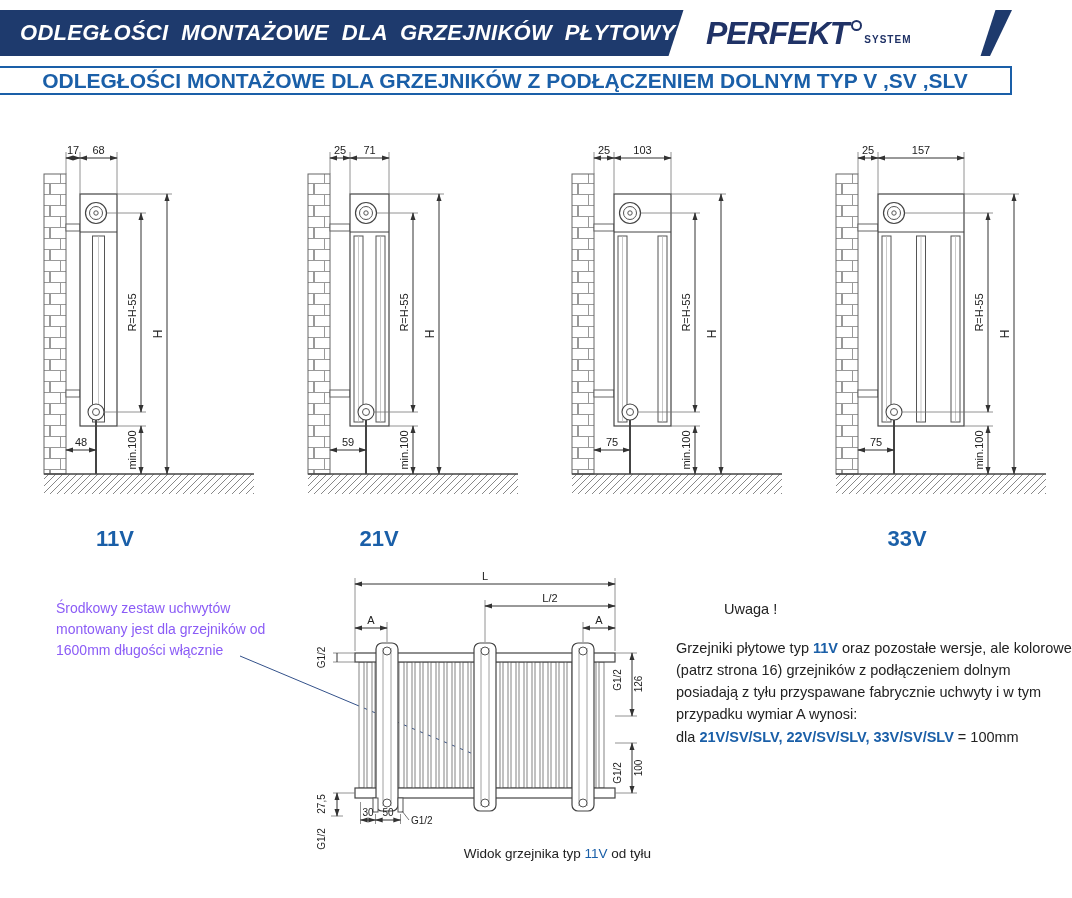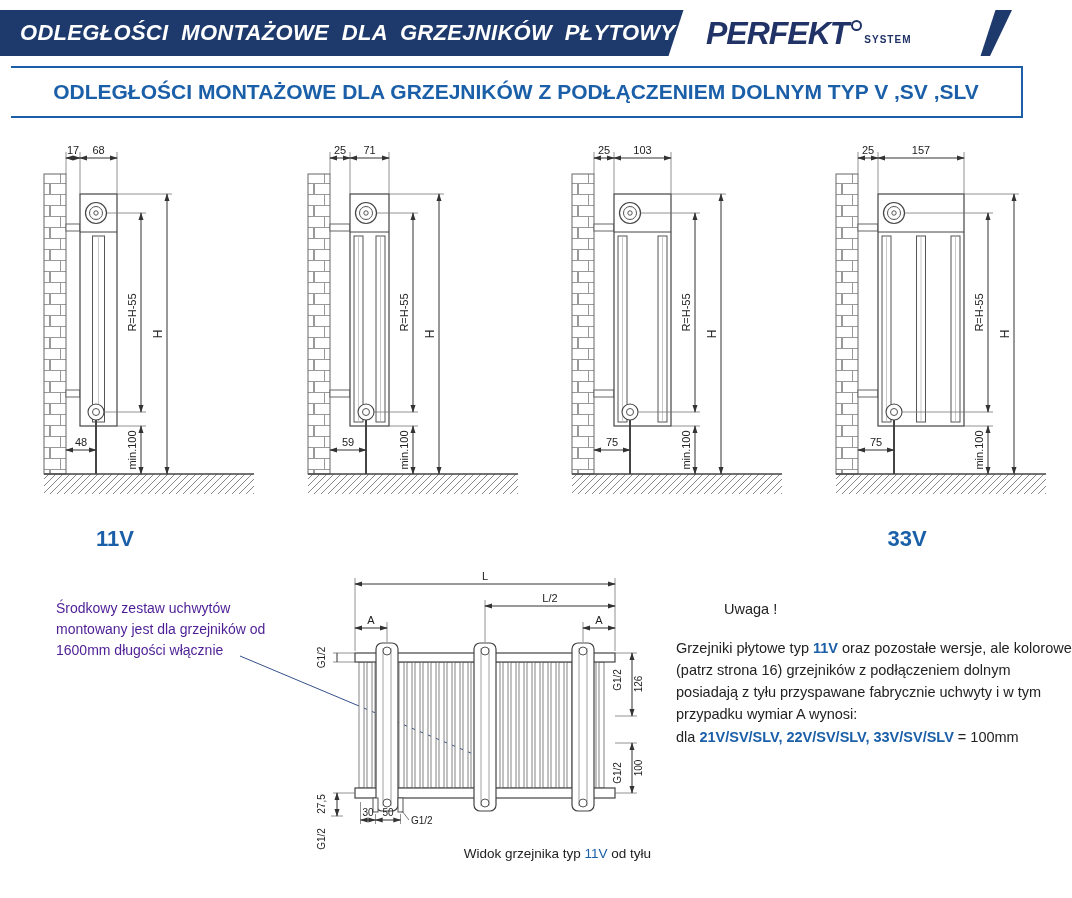--- a/index.html
+++ b/index.html
@@ -30,40 +30,40 @@
   .logo-inner {
     transform:skewX(18deg); height:100%;
     display:flex; align-items:center; padding-left:30px;
   }
   .logo-main { color:#203266; font-size:32px; font-weight:bold; font-style:italic; letter-spacing:-1px; }
   .logo-mark { width:11px; height:11px; border:2px solid #203266; border-radius:50%; margin-left:3px; margin-top:-16px; flex:0 0 auto; }
   .logo-sub  { color:#203266; font-size:10px; font-weight:bold; letter-spacing:1px; margin-left:2px; margin-top:12px; }
 
   
   .banner2 {
-    position:absolute; left:11px; top:66px; width:1012px; height:52px;
+    position:absolute; left:0; top:66px; width:1012px; height:29px;
     border-top:2px solid #1a5fa8; border-bottom:2px solid #1a5fa8; border-right:2px solid #1a5fa8;
     display:flex; align-items:center; justify-content:center;
   }
   .banner2-title { color:#1a5fa8; font-size:21px; font-weight:bold; }
 
   
   .diagrams { position:absolute; left:10px; top:128px; width:1056px; display:flex; }
   .dcell { width:264px; }
   .dlabel {
     width:210px; text-align:center; margin-top:2px;
     color:#1a5fa8; font-size:22px; font-weight:bold;
   }
 
   
   .bottom { position:absolute; left:0; top:556px; width:1072px; height:342px; }
   .leader { position:absolute; left:0; top:0; pointer-events:none; }
   .left-note {
     position:absolute; left:56px; top:42px; width:222px;
-    font-size:14px; line-height:1.5; color:#4c1d95;
+    font-size:14px; line-height:1.5; color:#8b5cf6;
   }
   .rear-svg { position:absolute; left:285px; top:2px; }
   .caption {
     position:absolute; left:285px; top:290px; width:366px;
     text-align:right; font-size:13.5px; color:#222;
   }
   .hl2 { color:#1a5fa8; }
   .right-note {
     position:absolute; left:676px; top:42px; width:396px;
     font-size:14.5px; line-height:1.52; color:#222;
@@ -191,20 +191,21 @@
           <line x1="115" y1="298" x2="144" y2="298" stroke="#777" stroke-width="0.8"></line>
           <line x1="139" y1="298" x2="139" y2="346" stroke="#333" stroke-width="1" marker-start="url(#ar2)" marker-end="url(#ar2)"></line>
           <text x="134" y="322" fill="#222" font-size="11" text-anchor="middle" transform="rotate(-90 134 322)">min.100</text>
           <line x1="115" y1="66" x2="170" y2="66" stroke="#777" stroke-width="0.8"></line>
           <line x1="165" y1="66" x2="165" y2="346" stroke="#333" stroke-width="1" marker-start="url(#ar2)" marker-end="url(#ar2)"></line>
           <text x="160" y="206" fill="#222" font-size="12" text-anchor="middle" transform="rotate(-90 160 206)">H</text>
           <line x1="56" y1="322" x2="92" y2="322" stroke="#333" stroke-width="1" marker-start="url(#ar2)" marker-end="url(#ar2)"></line>
           <text x="74" y="318" fill="#222" font-size="11" text-anchor="middle">59</text>
         </g>
       </svg>
+    <div class="dlabel">21V</div>
   </div>
   <div class="dcell">
     <svg viewBox="0 0 252 396" width="252" height="396">
         <defs>
           <marker id="ar3" viewBox="0 0 10 10" refX="9" refY="5" markerWidth="8" markerHeight="8" orient="auto-start-reverse">
             <path d="M0,1.8 L10,5 L0,8.2 z" fill="#333"></path>
           </marker>
           <pattern id="bk3" width="20" height="22" patternUnits="userSpaceOnUse">
             <rect width="20" height="22" fill="#fff"></rect>
             <path d="M0 0.5H20 M0 11.5H20 M10.5 0V11 M0.5 11V22 M19.5 11V22" stroke="#999" stroke-width="1" fill="none"></path>

